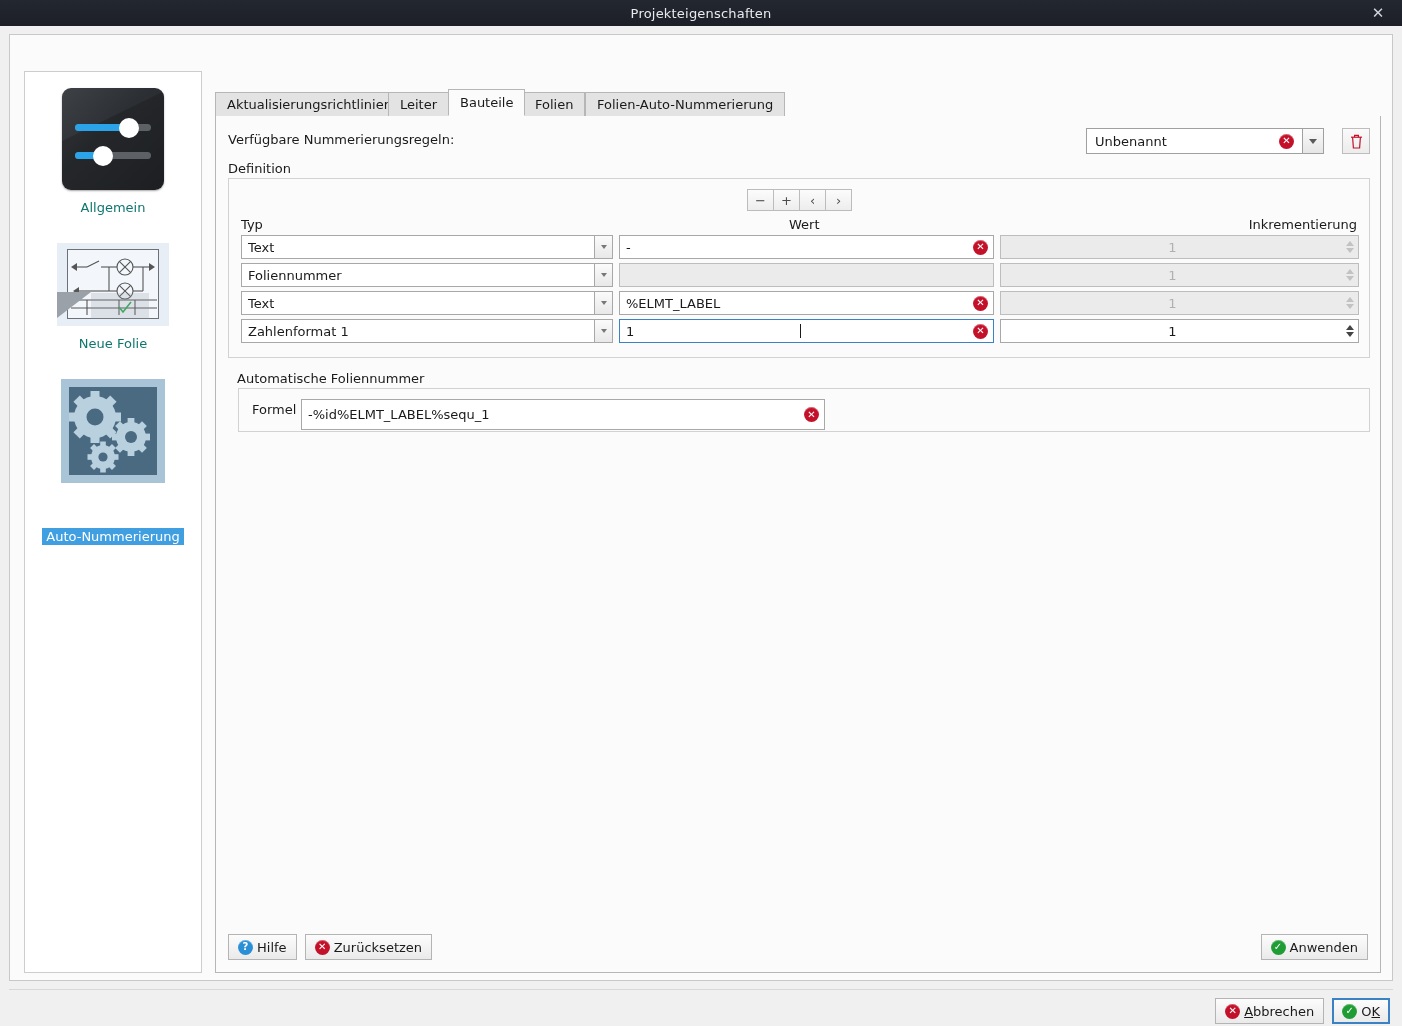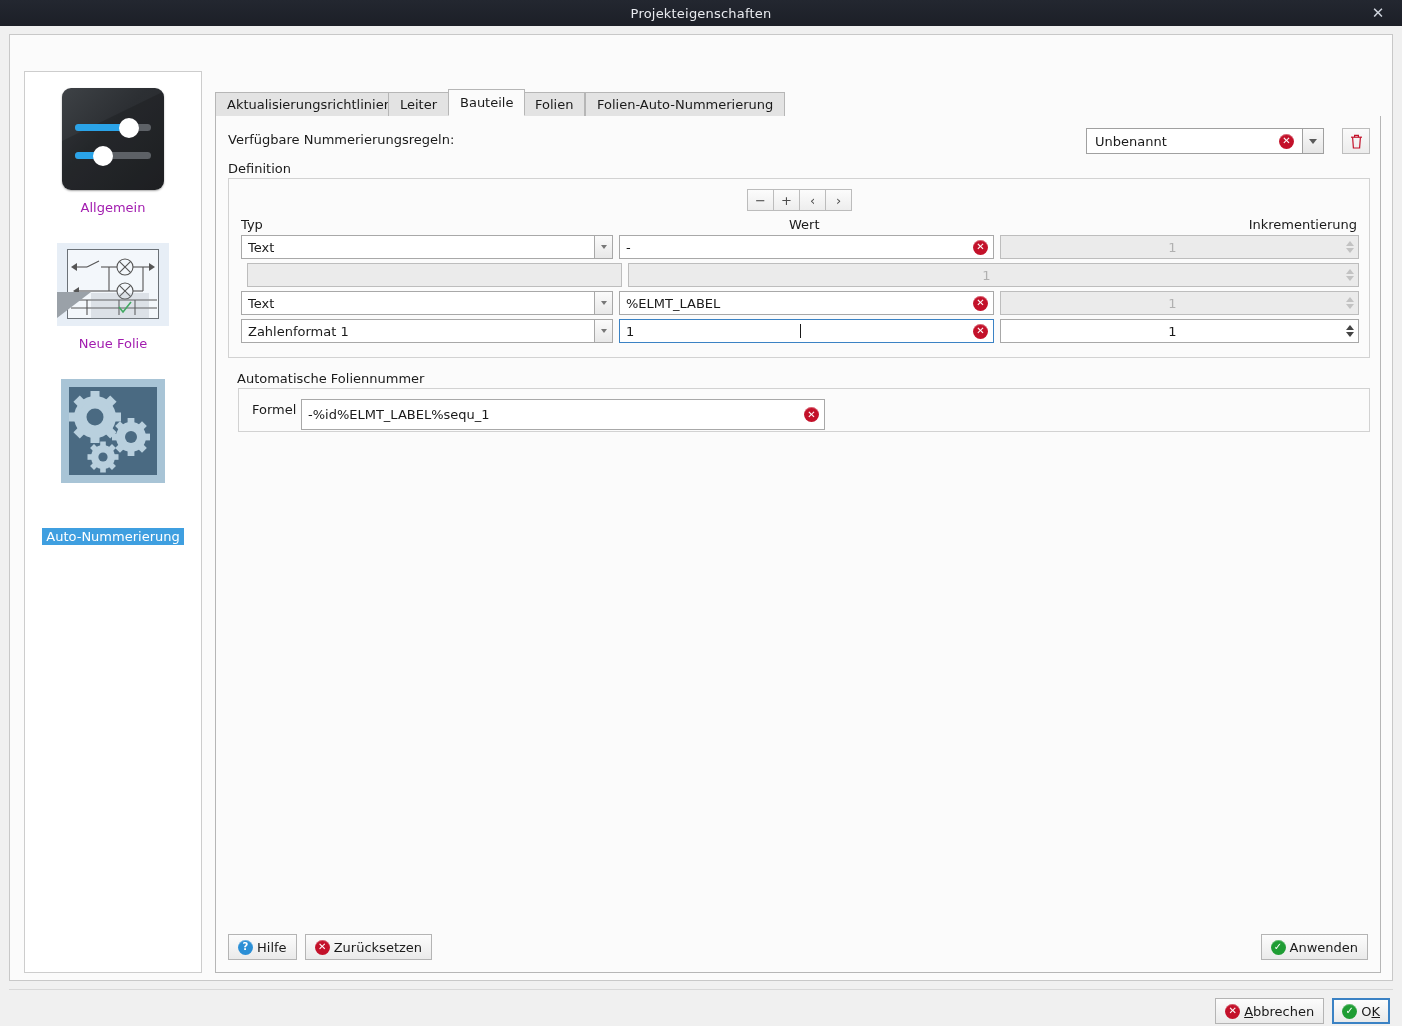--- a/index.html
+++ b/index.html
@@ -41,21 +41,21 @@
   .sidebar {
     position: absolute; left: 14px; top: 36px; width: 178px; height: 902px;
     background: #ffffff; border: 1px solid #cdcdcd;
   }
   .side-item {
     width: 100%; padding-top: 16px;
     display: flex; flex-direction: column; align-items: center;
     cursor: pointer;
   }
   .side-item .ico { margin-bottom: 9px; }
-  .side-item .lbl { font-size: 13px; color: #a21caf; padding: 1px 4px; }
+  .side-item .lbl { font-size: 13px; color: #0f766e; padding: 1px 4px; }
   .side-item .lbl.sel { background: #3f9fe0; color: #ffffff; margin-top: 36px; }
 
   
   .ico-sliders {
     width: 102px; height: 102px; border-radius: 9px;
     background: linear-gradient(135deg, #3e4246 0%, #2c2f33 42%, #232528 100%);
     position: relative; overflow: hidden;
     box-shadow: 0 1px 2px rgba(0,0,0,.35);
   }
   .ico-sliders .shade {
@@ -495,20 +495,26 @@
               <div class="spin-cell disabled">
                 <span class="sval">1</span>
                 <span class="spin-arrows">
                     <span class="sp-up"></span>
                     <span class="sp-dn"></span>
                   </span>
               </div>
             </div>
 
             <div class="row">
+              <div class="sel-cell">
+                <div class="sel-text">Foliennummer</div>
+                <div class="sel-arrow">
+                    <span class="caret-sm"></span>
+                  </div>
+              </div>
               <div class="val-cell disabled">
                 <span class="txt"></span>
               </div>
               <div class="spin-cell disabled">
                 <span class="sval">1</span>
                 <span class="spin-arrows">
                     <span class="sp-up"></span>
                     <span class="sp-dn"></span>
                   </span>
               </div>

